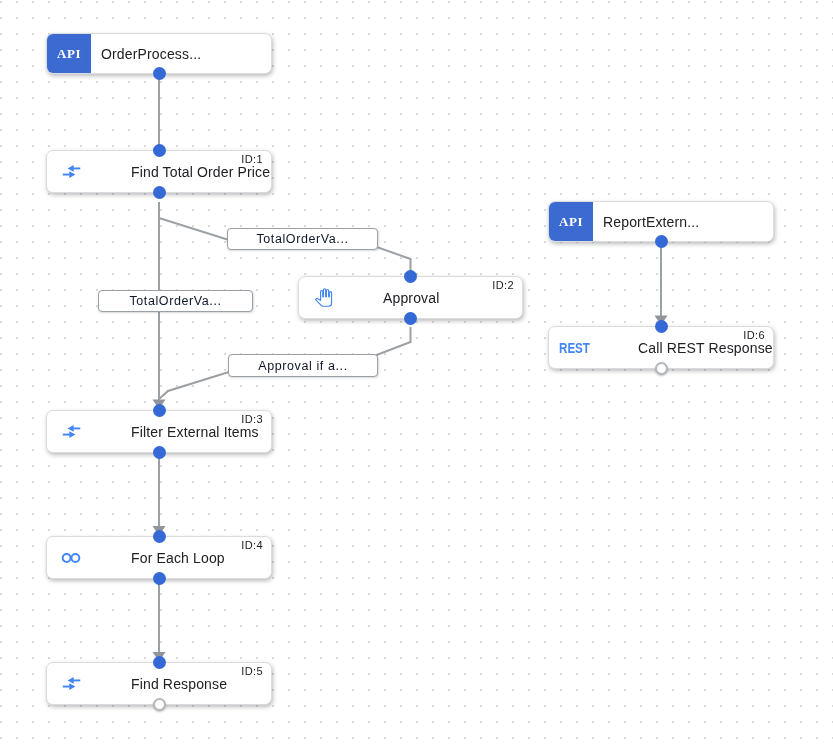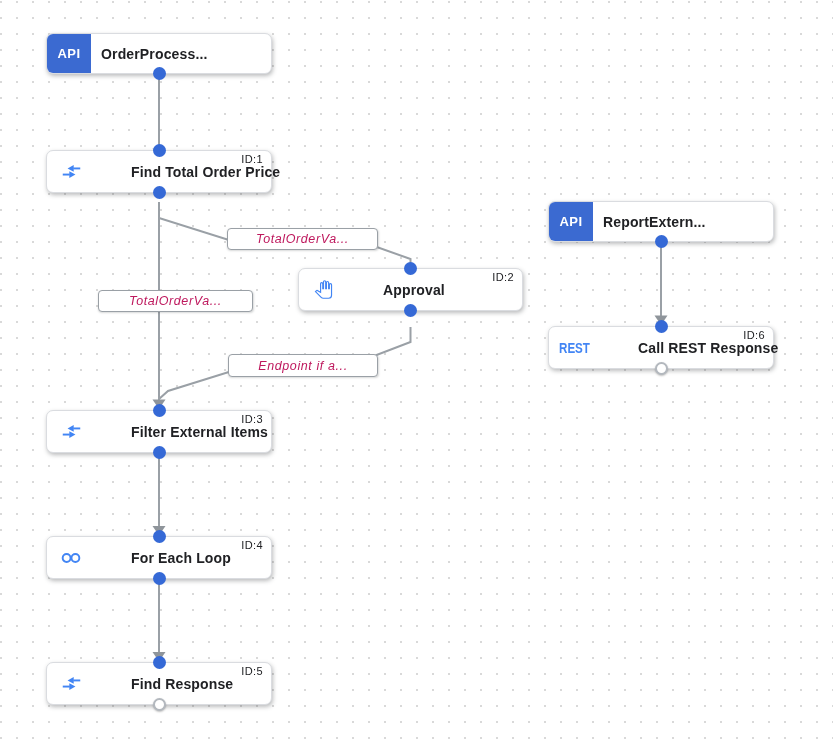--- a/index.html
+++ b/index.html
@@ -35,33 +35,33 @@
     align-items: center;
     cursor: pointer;
   }
 
   .trigger-badge {
     width: 44px;
     height: 100%;
     background: #3b6ad1;
     border-radius: 6px 0 0 6px;
     color: #ffffff;
-    font-family: Liberation Sans, sans-serif;
+    font-family: Liberation Serif, serif;
     font-weight: bold;
     font-size: 13px;
     letter-spacing: 0.5px;
     display: flex;
     align-items: center;
     justify-content: center;
     flex: 0 0 44px;
   }
 
   .node-label {
     font-size: 14px;
-    font-weight: 700;
+    font-weight: 400;
     color: #202124;
     white-space: nowrap;
     letter-spacing: 0.15px;
   }
   .trigger .node-label { margin-left: 10px; }
 
   .task-icon {
     width: 22px;
     height: 22px;
     margin-left: 13px;
@@ -116,25 +116,24 @@
   .edge-label {
     position: absolute;
     background: #ffffff;
     border: 1px solid #9aa0a6;
     border-radius: 4px;
     box-shadow: 0.5px 1px 2px rgba(60,64,67,0.2);
     display: flex;
     align-items: center;
     justify-content: center;
     font-size: 12.5px;
-    color: #be185d;
+    color: #0f172a;
     letter-spacing: 0.6px;
     white-space: nowrap;
     cursor: pointer;
-    font-style: italic;
   }
 </style>
 </head>
 <body>
 
 <div class="canvas">
 
   <svg class="edges" viewBox="0 0 833 746">
     <g>
       <path class="e" d="M159 74 V149"></path>
@@ -185,21 +184,21 @@
     <span class="port top"></span>
     <span class="port bottom"></span>
   </div>
 
   <div class="node trigger" style="left:548px;top:201px;width:226px;height:41px">
     <span class="trigger-badge">API</span>
     <span class="node-label">ReportExtern...</span>
     <span class="port bottom"></span>
   </div>
 
-  <div class="node task" style="left:298px;top:268px;width:225px;height:43px">
+  <div class="node task" style="left:298px;top:276px;width:225px;height:43px">
     <span class="task-id">ID:2</span>
     <span class="task-icon">
       <svg width="19" height="19" viewBox="-1 -1 26 26">
         <path d="M23 5.5V20c0 2.2-1.8 4-4 4h-7.3c-1.08 0-2.1-.43-2.85-1.19L1 14.83s1.26-1.23 1.3-1.25c.22-.19.49-.29.79-.29.22 0 .42.06.6.16.04.01 4.31 2.46 4.31 2.46V4c0-.83.67-1.5 1.5-1.5S11 3.17 11 4v7h1V1.5c0-.83.67-1.5 1.5-1.5S15 .67 15 1.5V11h1V2.5c0-.83.67-1.5 1.5-1.5s1.5.67 1.5 1.5V11h1V5.5c0-.83.67-1.5 1.5-1.5s1.5.67 1.5 1.5z" fill="none" stroke="#4285f4" stroke-width="1.6"></path>
       </svg>
     </span>
     <span class="node-label">Approval</span>
     <span class="port top"></span>
     <span class="port bottom"></span>
   </div>
@@ -250,15 +249,15 @@
         <polygon points="14.5,4.6 7.5,8.5 14.5,12.4" fill="#4285f4"></polygon>
       </svg>
     </span>
     <span class="node-label">Find Response</span>
     <span class="port top"></span>
     <span class="port bottom open"></span>
   </div>
 
   <div class="edge-label" style="left:227px;top:228px;width:151px;height:22px">TotalOrderVa...</div>
   <div class="edge-label" style="left:98px;top:290px;width:155px;height:22px">TotalOrderVa...</div>
-  <div class="edge-label" style="left:228px;top:354px;width:150px;height:23px">Endpoint if a...</div>
+  <div class="edge-label" style="left:228px;top:354px;width:150px;height:23px">Approval if a...</div>
 
 </div>
 
 </body></html>

